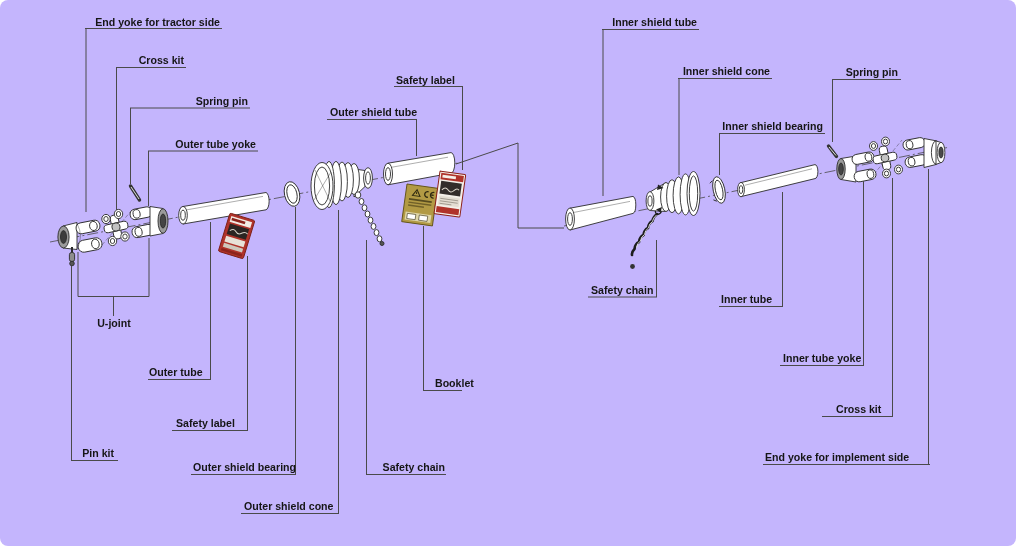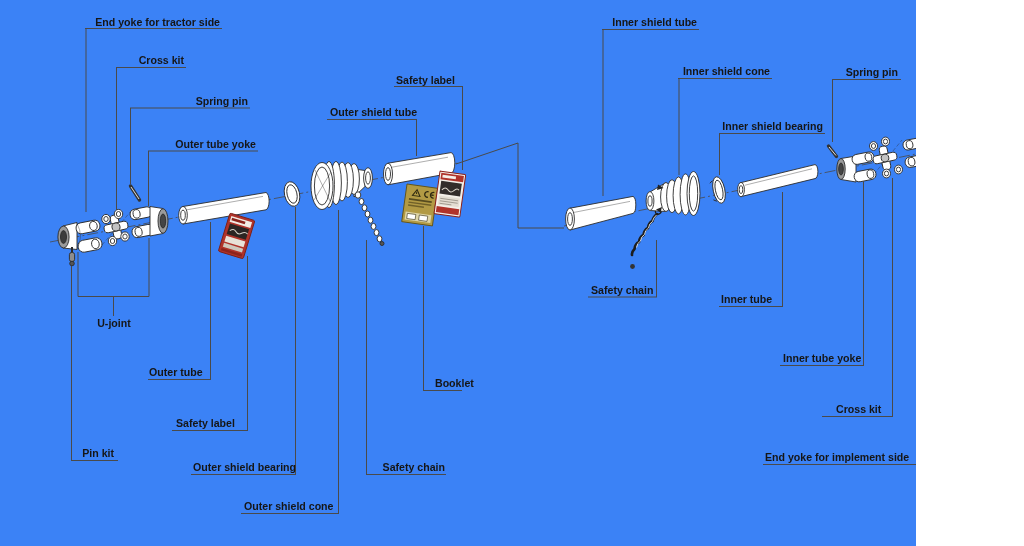--- a/index.html
+++ b/index.html
@@ -1,17 +1,17 @@
 <!DOCTYPE html>
 <html><head>
 <meta charset="utf-8">
 <style>
   html,body{margin:0;padding:0;background:#fff;}
-  .stage{position:relative;width:916px;height:546px;background:#3b82f6;overflow:hidden;
-         font-family:"Liberation Sans", sans-serif;}
+  .stage{position:relative;width:1016px;height:546px;background:#c4b5fd;overflow:hidden;
+         font-family:"Liberation Sans", sans-serif;border-radius:8px;}
   svg{position:absolute;left:0;top:0;}
   svg text{font-family:"Liberation Sans", sans-serif;font-size:10.6px;font-weight:600;fill:#161616;letter-spacing:0;}
   .ldr{stroke:#4a4a4a;stroke-width:1;fill:none;}
   .part{stroke:#2b2b2b;stroke-width:0.9;fill:#fff;}
   .axis{stroke:#4a4a4a;stroke-width:0.8;fill:none;stroke-dasharray:11 3 2 3;}
   .thin{stroke:#2b2b2b;stroke-width:0.55;fill:none;opacity:.7;}
 </style>
 </head>
 <body>
 

